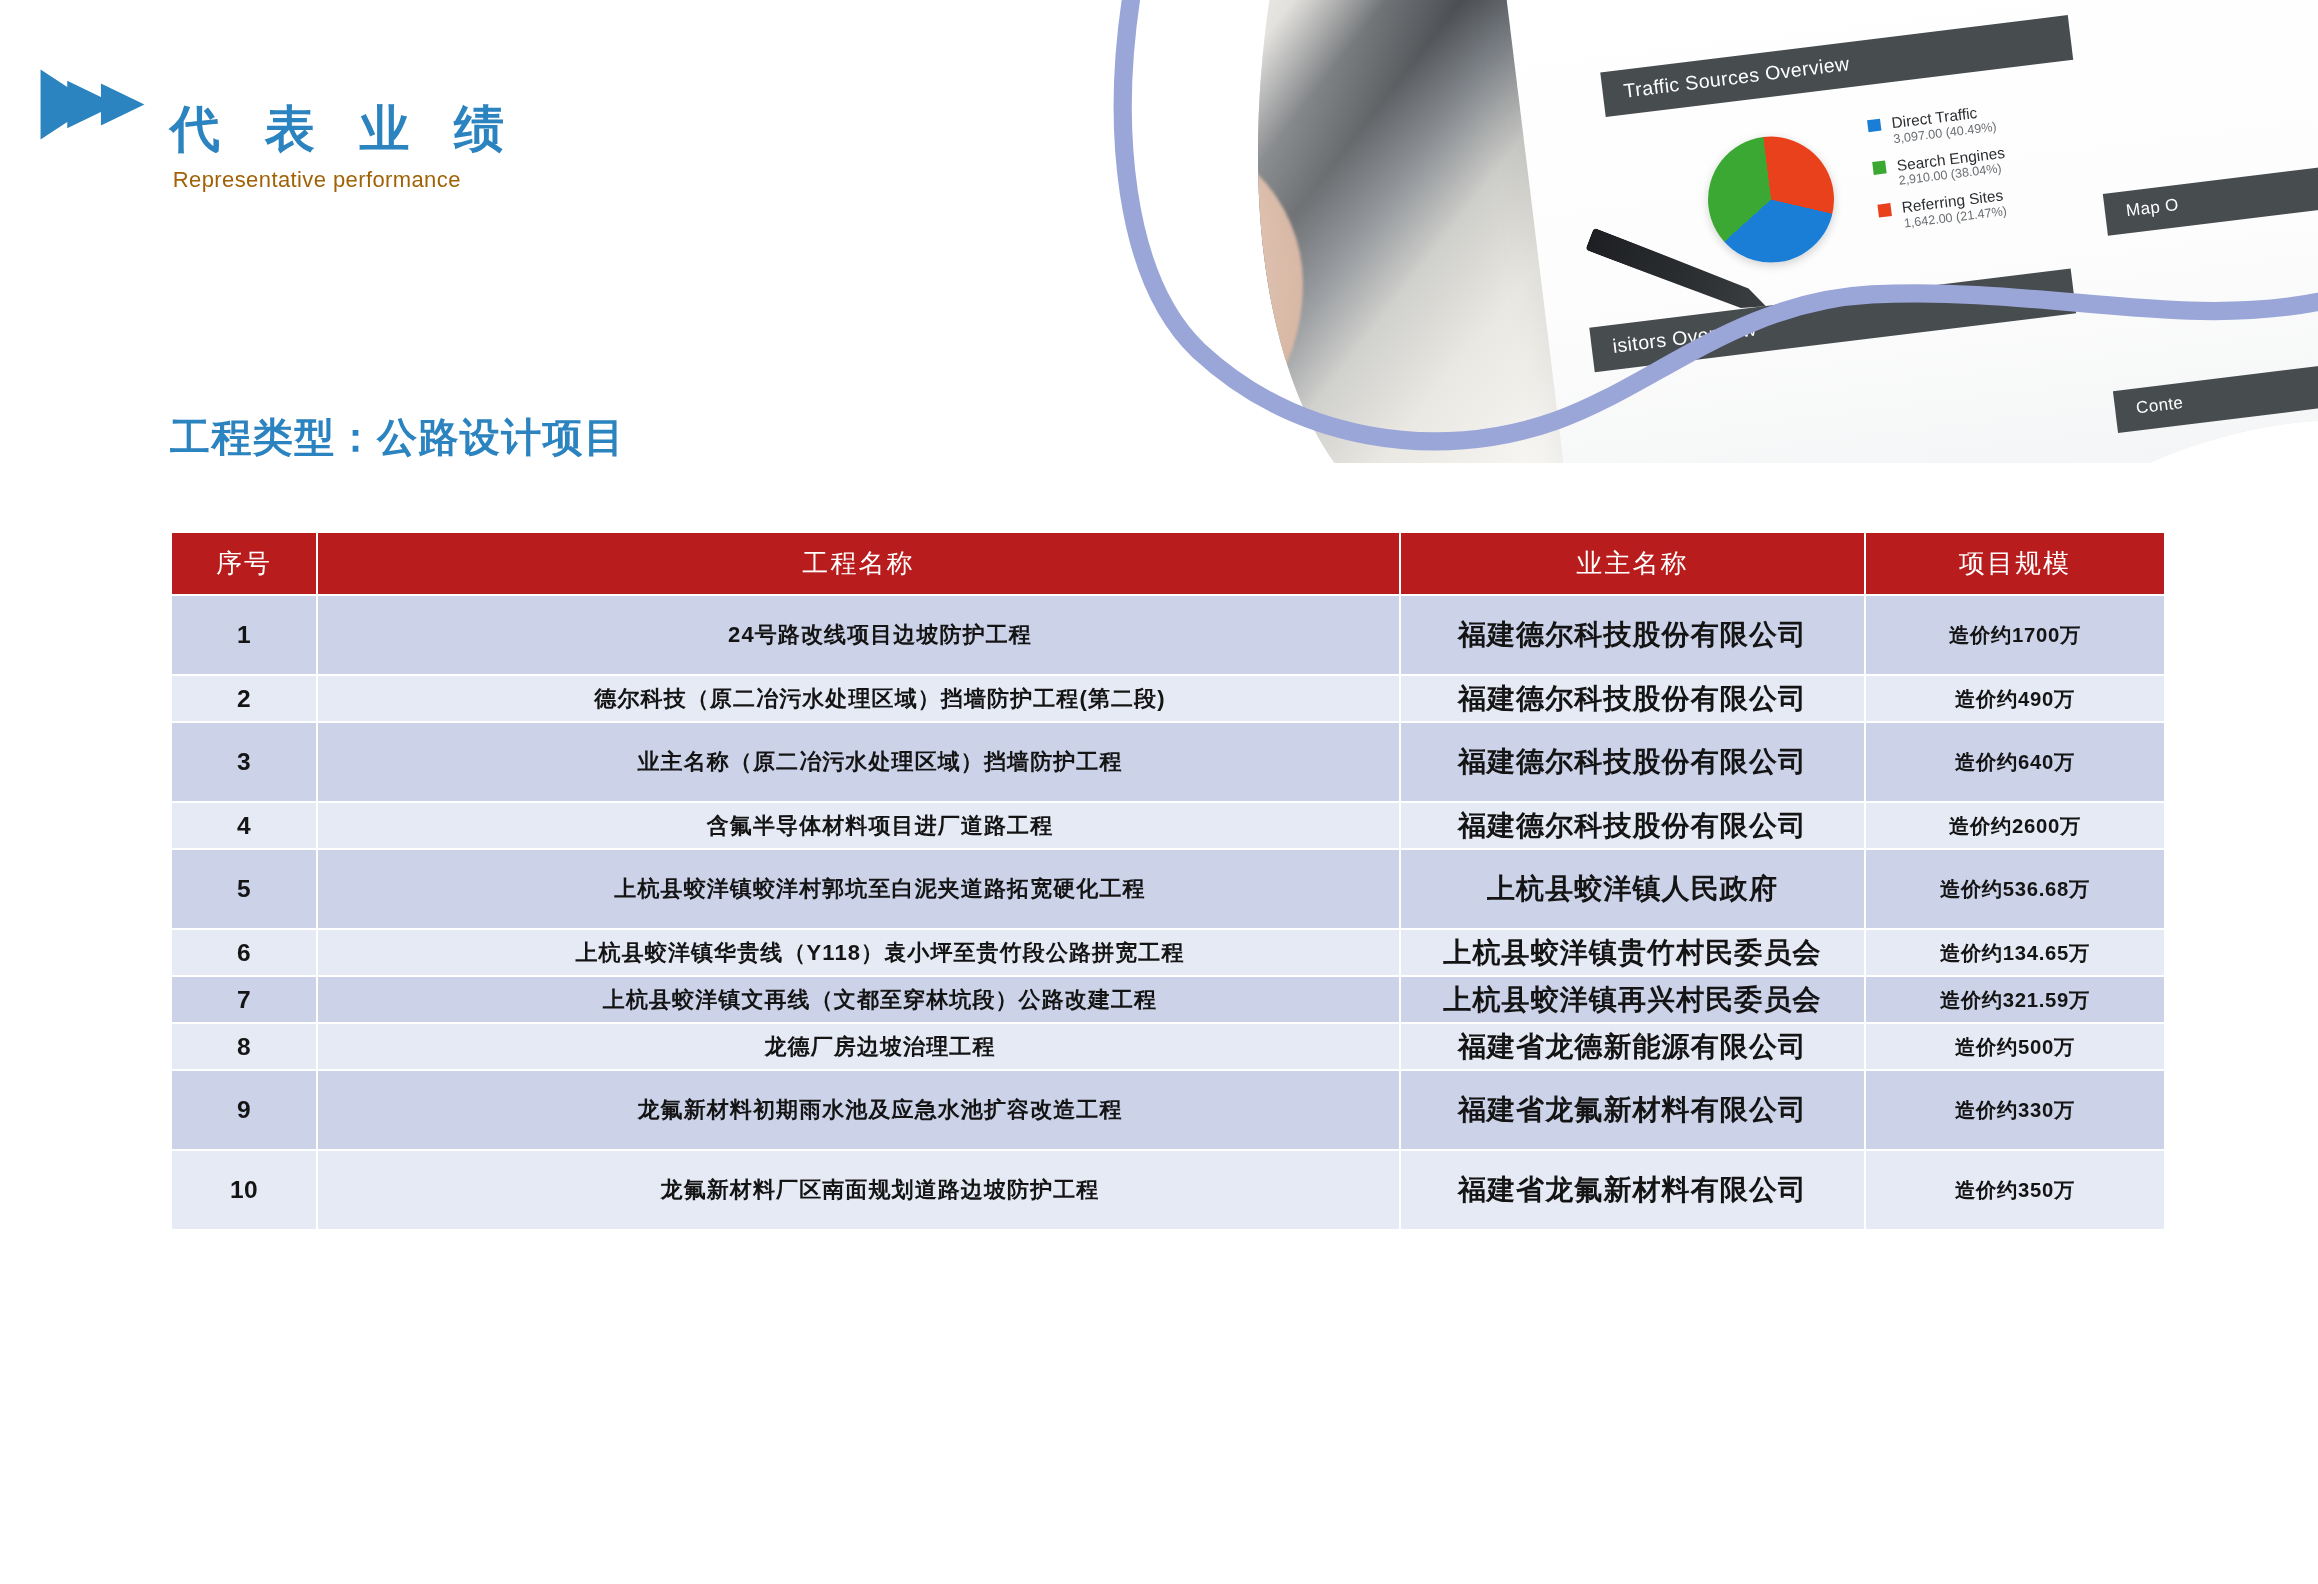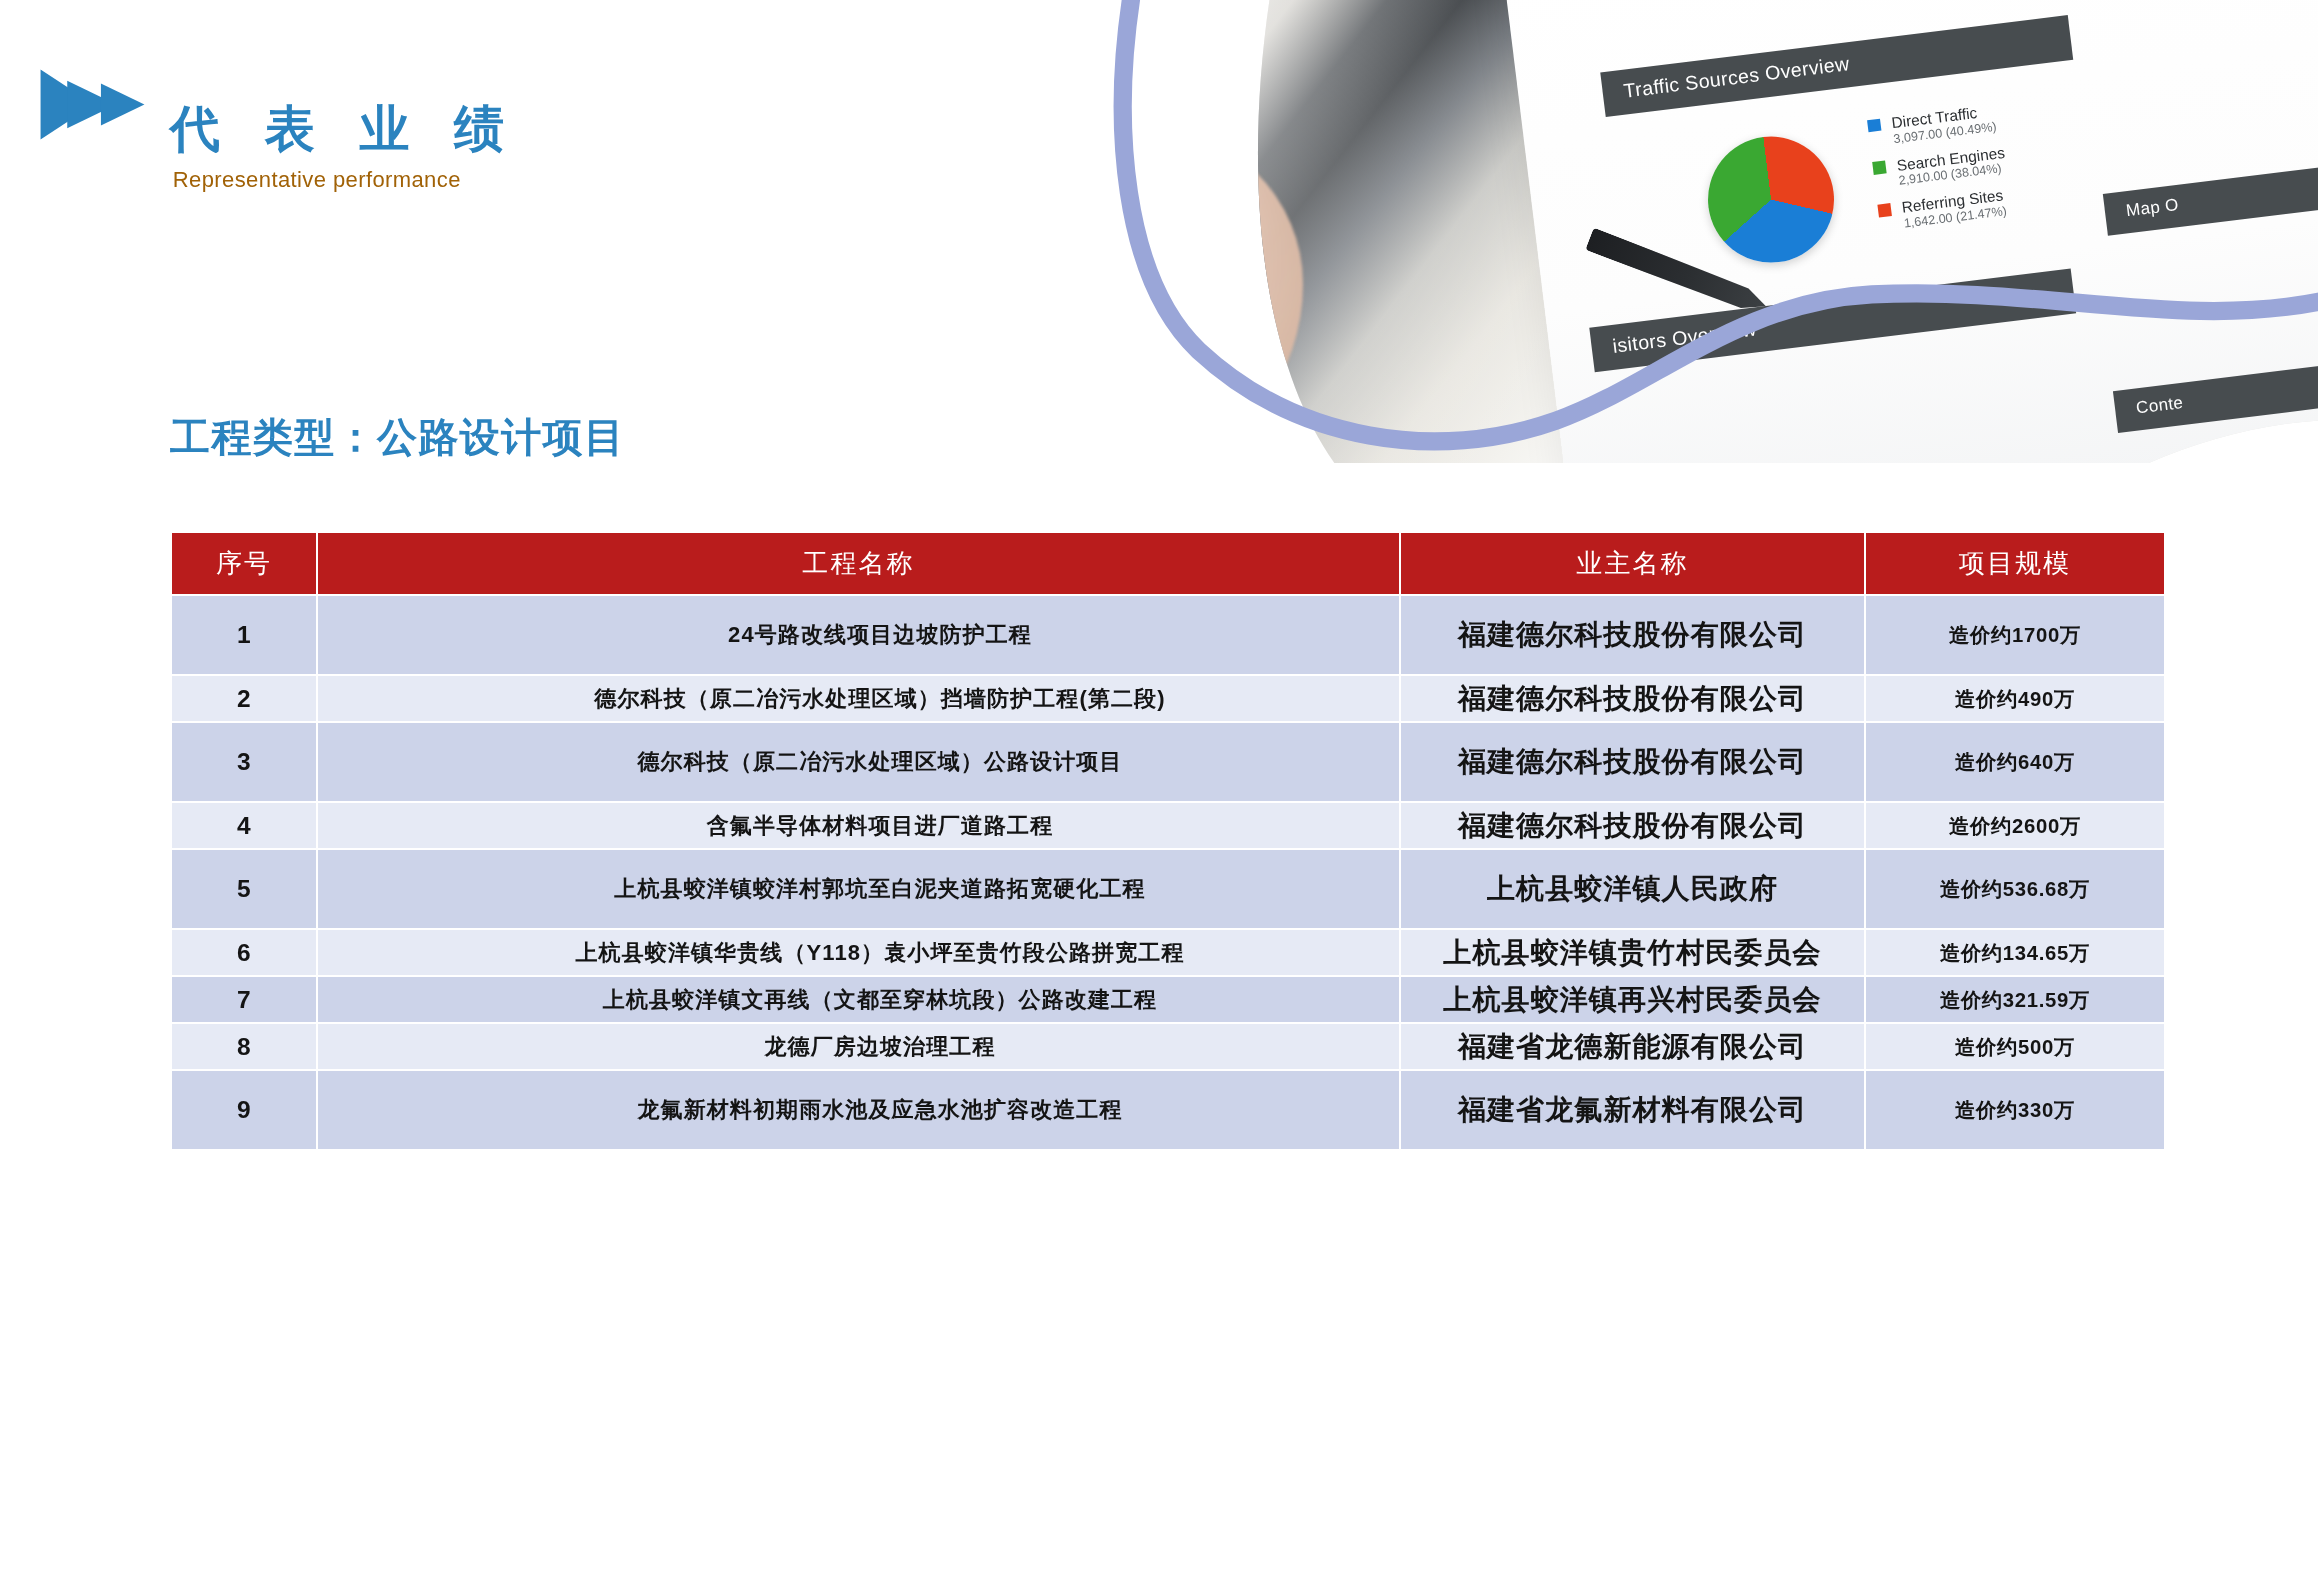--- a/index.html
+++ b/index.html
@@ -343,21 +343,21 @@
       <td class="td-scale">造价约1700万</td>
     </tr>
     <tr class="even">
       <td class="td-no">2</td>
       <td class="td-name">德尔科技（原二冶污水处理区域）挡墙防护工程(第二段)</td>
       <td class="td-owner">福建德尔科技股份有限公司</td>
       <td class="td-scale">造价约490万</td>
     </tr>
     <tr class="odd tall">
       <td class="td-no">3</td>
-      <td class="td-name">德尔科技（原二冶污水处理区域）公路设计项目</td>
+      <td class="td-name">业主名称（原二冶污水处理区域）挡墙防护工程</td>
       <td class="td-owner">福建德尔科技股份有限公司</td>
       <td class="td-scale">造价约640万</td>
     </tr>
     <tr class="even">
       <td class="td-no">4</td>
       <td class="td-name">含氟半导体材料项目进厂道路工程</td>
       <td class="td-owner">福建德尔科技股份有限公司</td>
       <td class="td-scale">造价约2600万</td>
     </tr>
     <tr class="odd tall">
@@ -383,15 +383,21 @@
       <td class="td-name">龙德厂房边坡治理工程</td>
       <td class="td-owner">福建省龙德新能源有限公司</td>
       <td class="td-scale">造价约500万</td>
     </tr>
     <tr class="odd tall">
       <td class="td-no">9</td>
       <td class="td-name">龙氟新材料初期雨水池及应急水池扩容改造工程</td>
       <td class="td-owner">福建省龙氟新材料有限公司</td>
       <td class="td-scale">造价约330万</td>
     </tr>
+    <tr class="even tall">
+      <td class="td-no">10</td>
+      <td class="td-name">龙氟新材料厂区南面规划道路边坡防护工程</td>
+      <td class="td-owner">福建省龙氟新材料有限公司</td>
+      <td class="td-scale">造价约350万</td>
+    </tr>
   </tbody>
 </table>
 
 
 </body></html>

